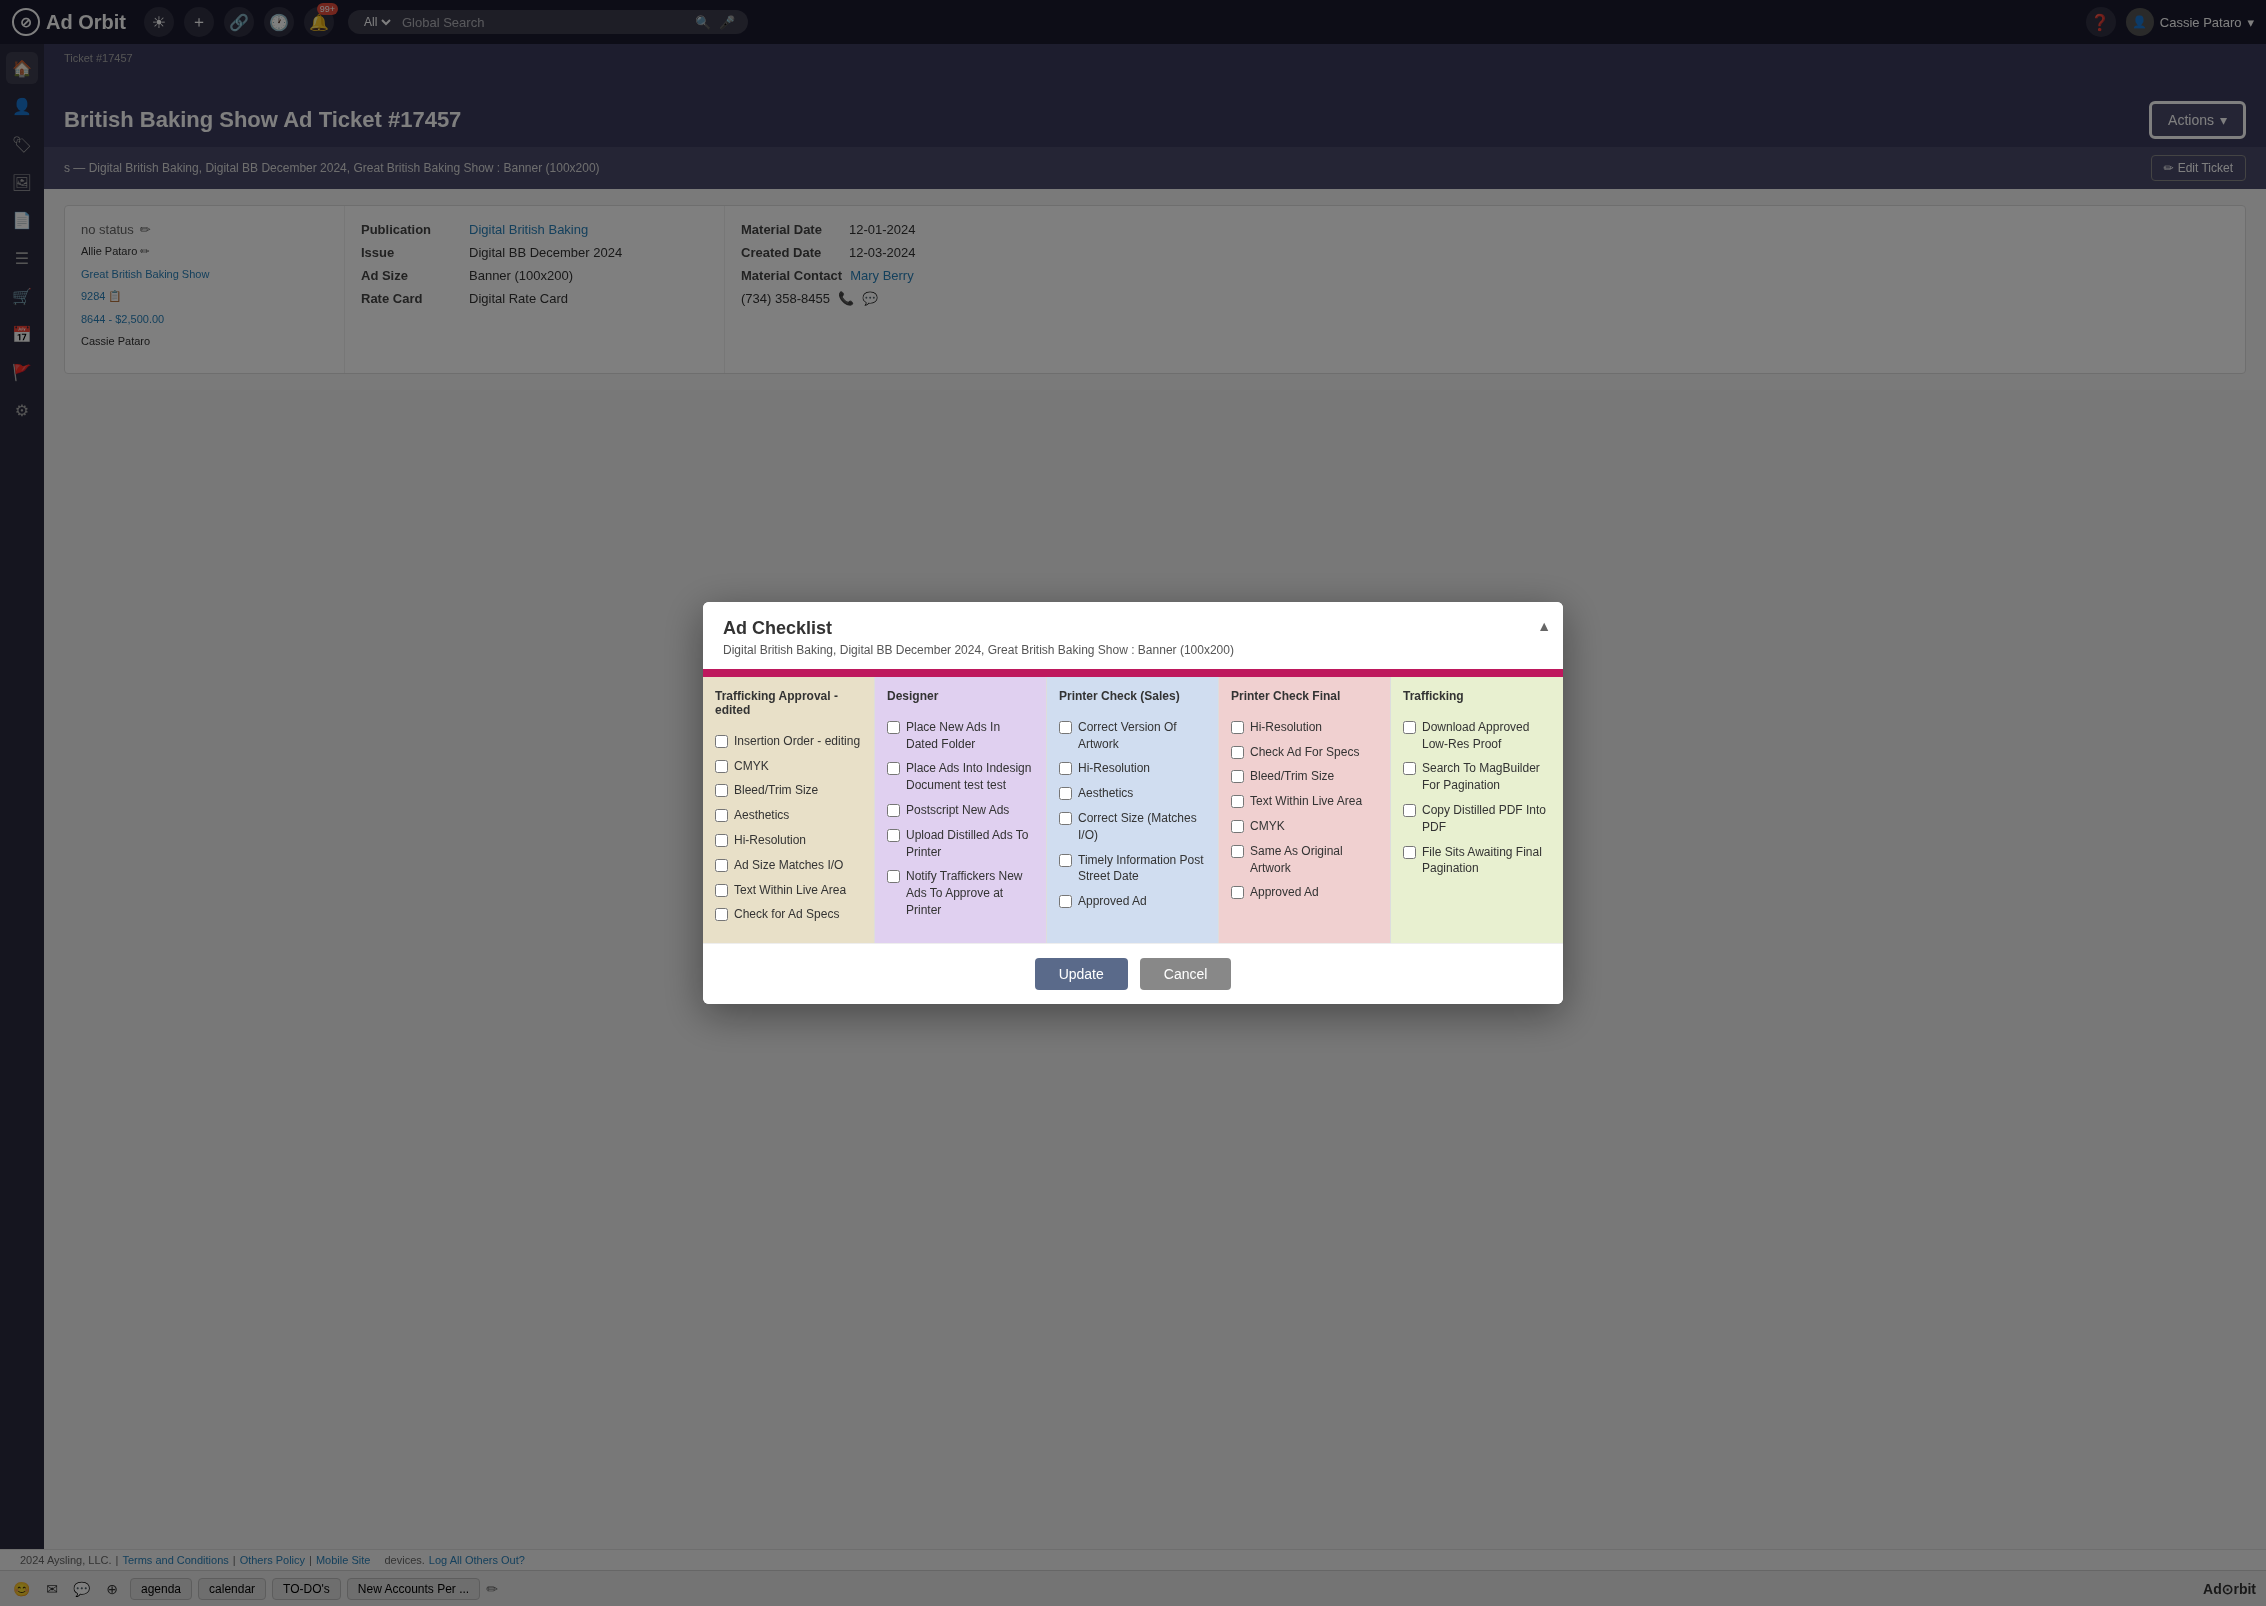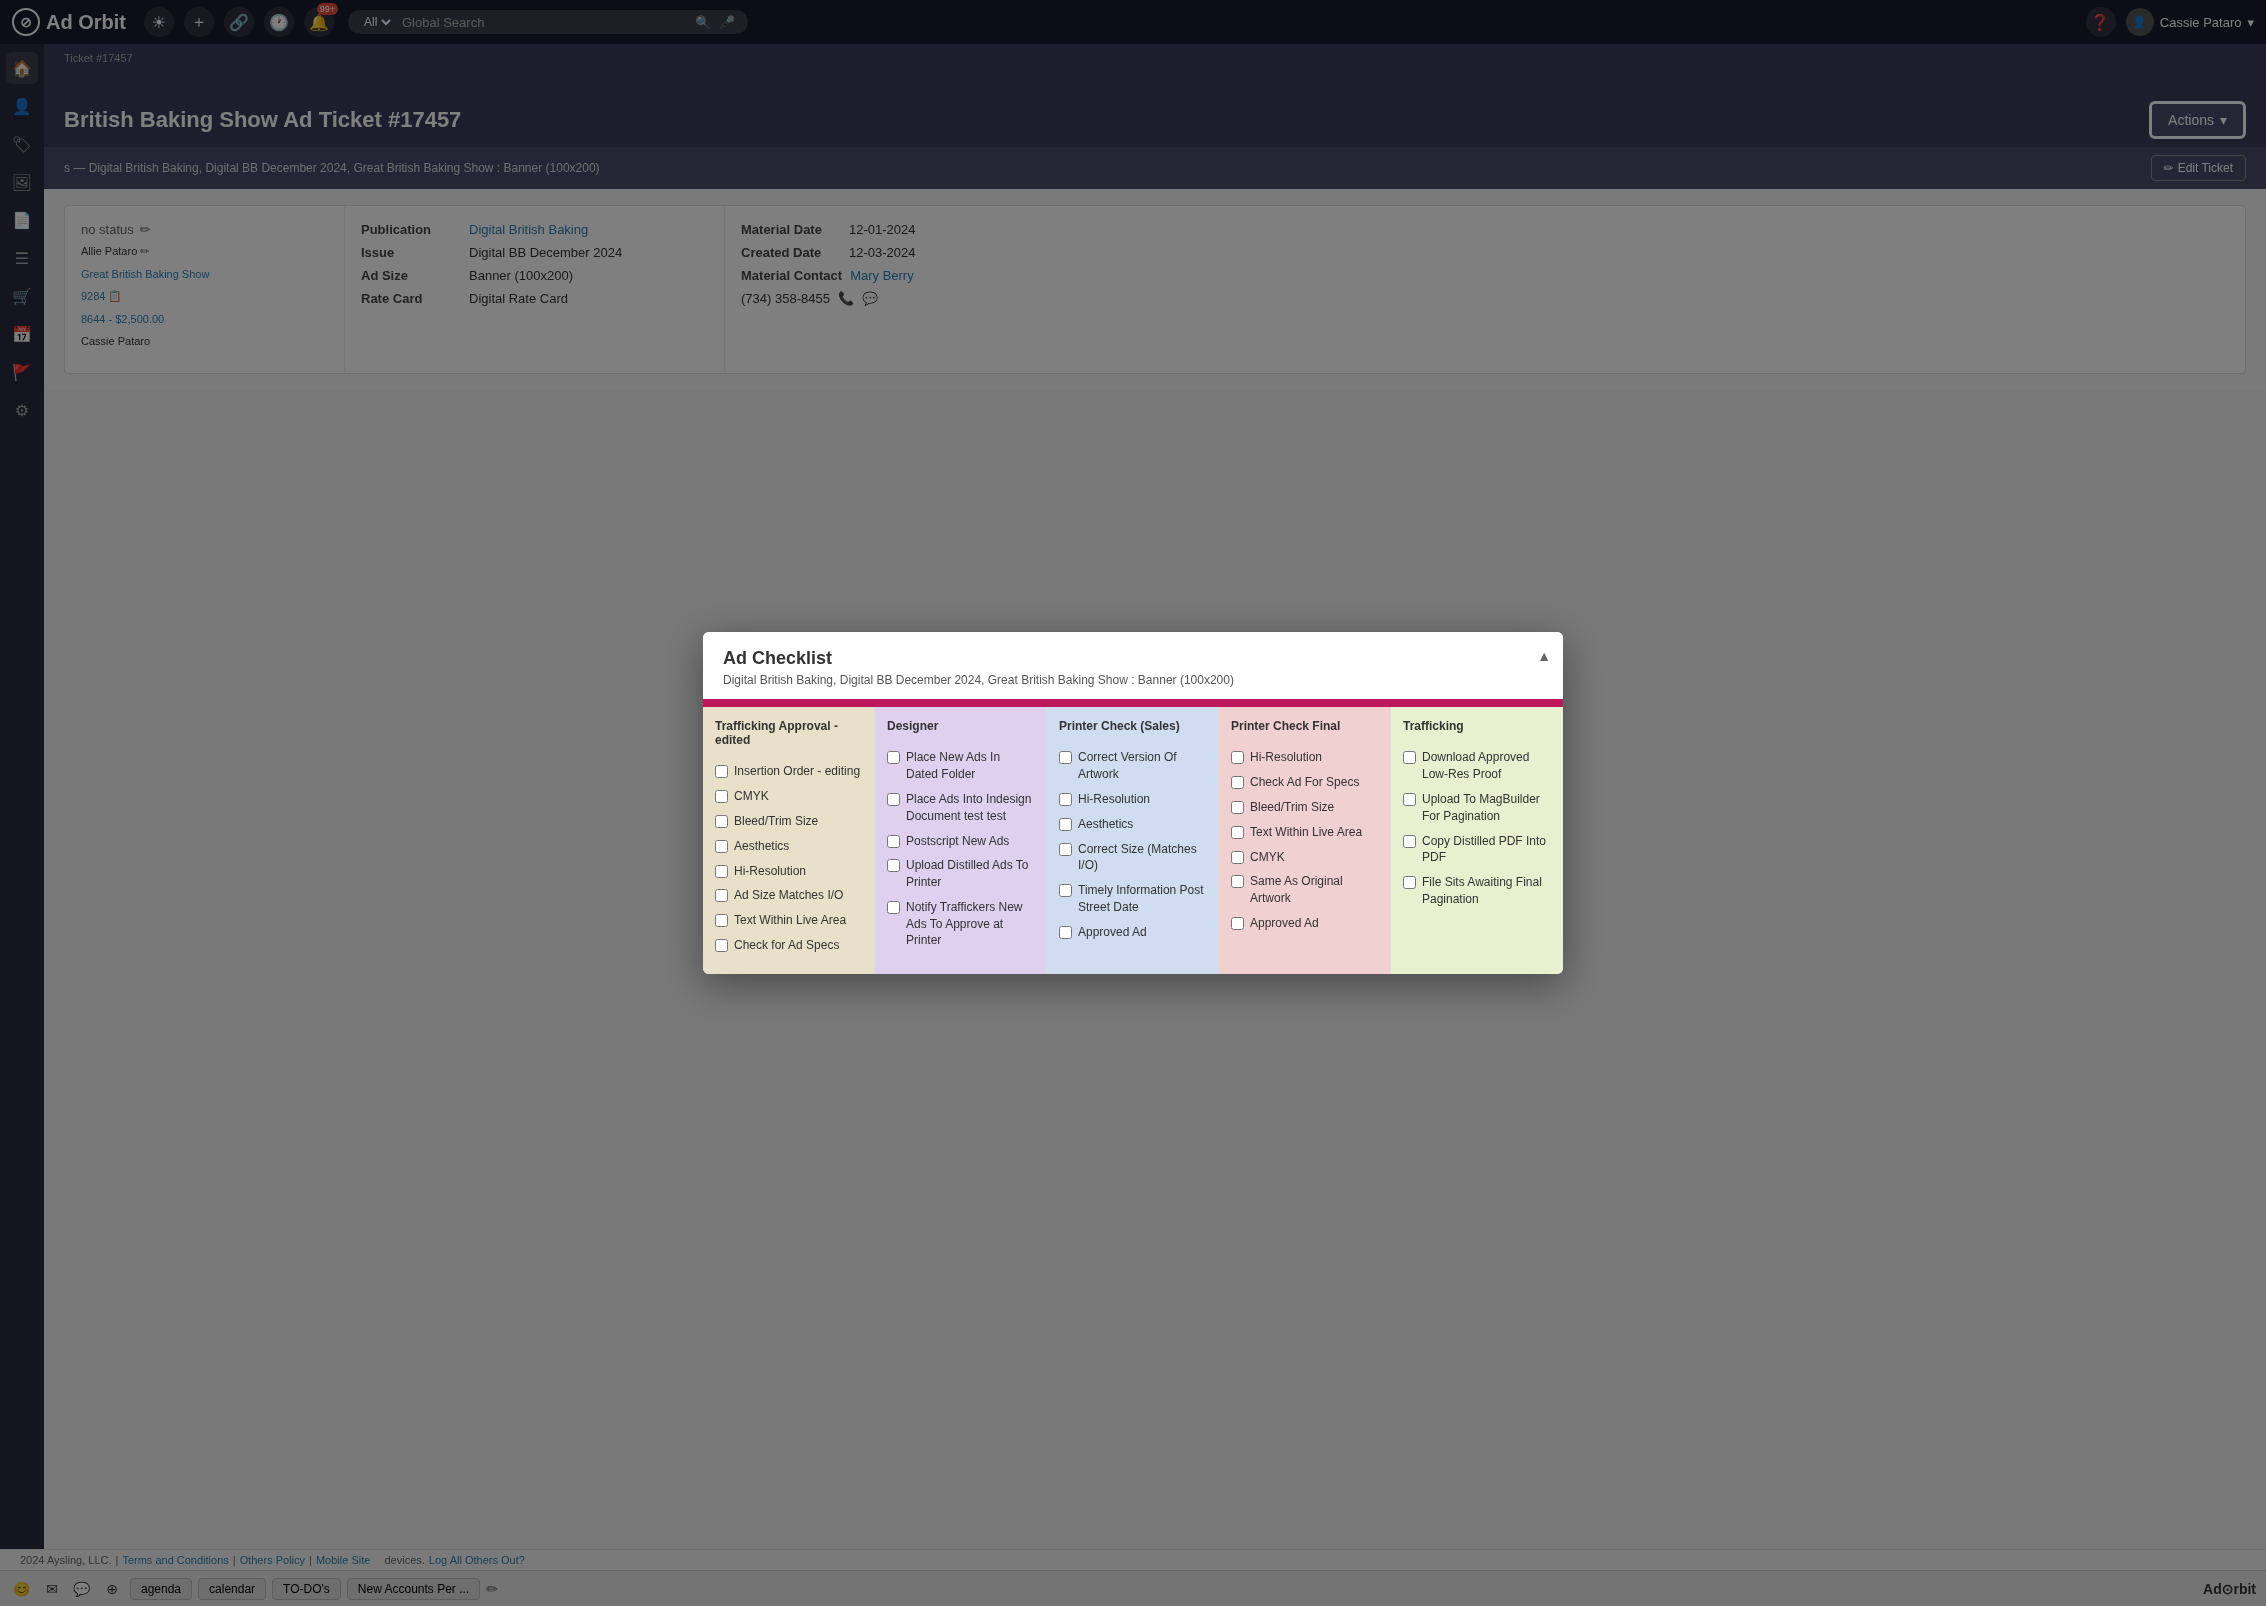--- a/index.html
+++ b/index.html
@@ -366,33 +366,37 @@
           </div>
         </div>
         <div class="checklist-col col-trafficking">
           <div class="col-header">Trafficking</div>
           <div class="check-item">
             <input type="checkbox" style="">
             <span>Download Approved Low-Res Proof</span>
           </div>
           <div class="check-item">
             <input type="checkbox" style="">
-            <span>Upload To MagBuilder For Pagination</span>
+            <span>Search To MagBuilder For Pagination</span>
           </div>
           <div class="check-item">
             <input type="checkbox" style="">
             <span>Copy Distilled PDF Into PDF</span>
           </div>
           <div class="check-item">
             <input type="checkbox" style="">
             <span>File Sits Awaiting Final Pagination</span>
           </div>
         </div>
       </div>
 
+    <div class="modal-footer">
+      <button class="btn-update">Update</button>
+      <button class="btn-cancel">Cancel</button>
+    </div>
   </div>
 </div>
 
 <div class="footer-links">
   <span>2024 Aysling, LLC.</span> |
   <a>Terms and Conditions</a> |
   <a>Others Policy</a> |
   <a>Mobile Site</a>
   &nbsp;&nbsp;
   <span>devices.</span>

